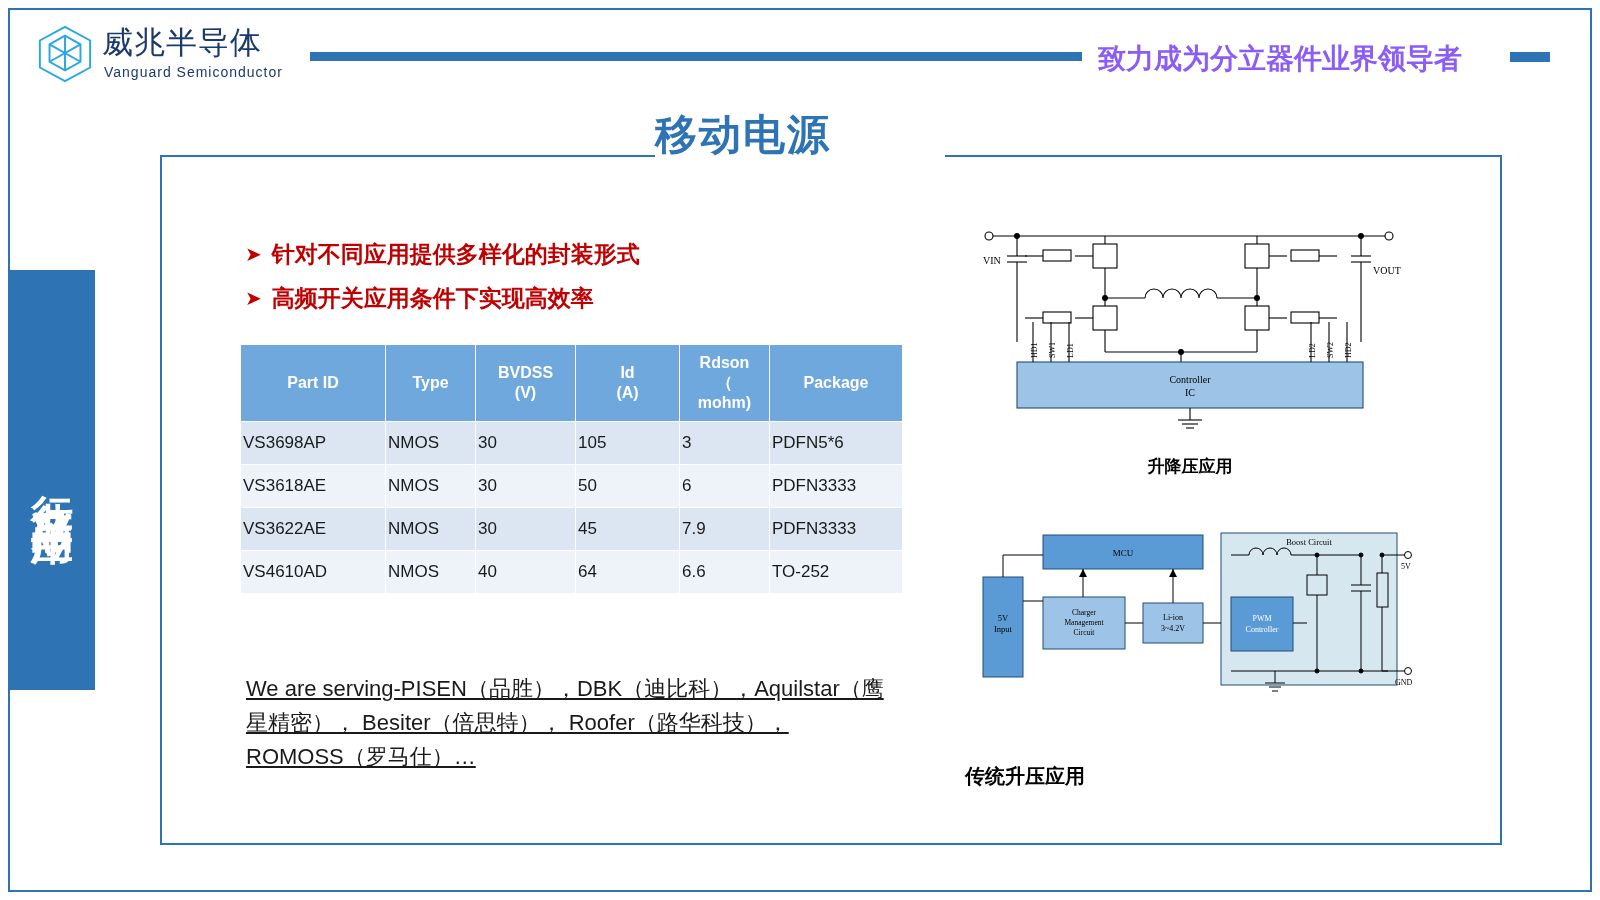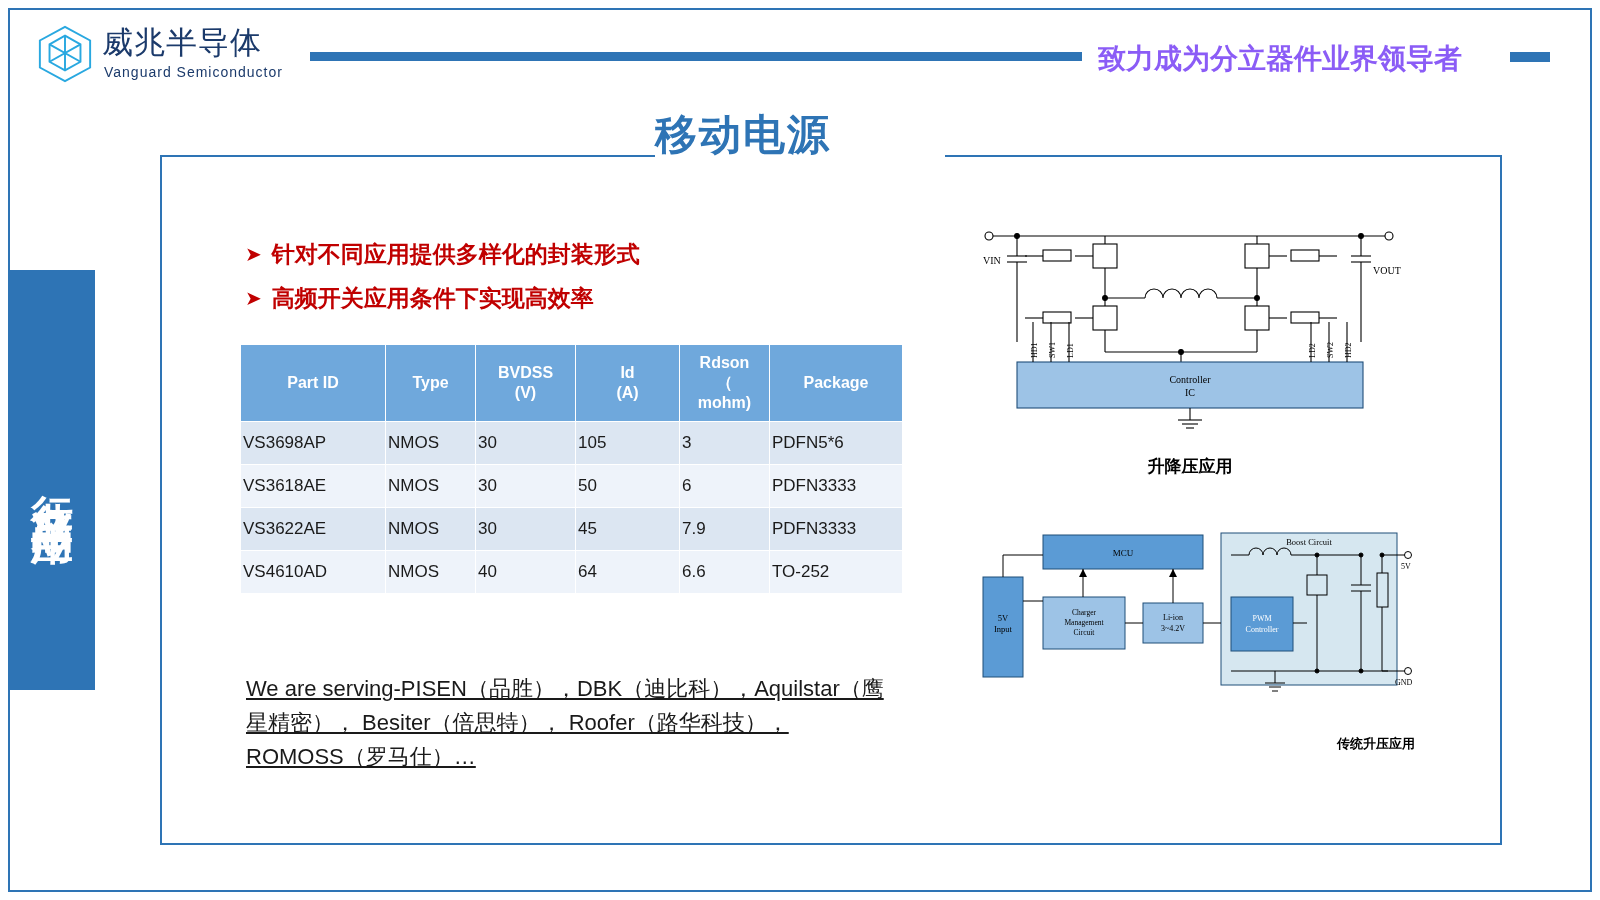--- a/index.html
+++ b/index.html
@@ -198,24 +198,24 @@
     font-weight: bold;
     color: #000;
   }
   .sch2 {
     position: absolute;
     left: 965px; top: 525px;
     width: 450px; height: 190px;
   }
   .sch2-caption {
     position: absolute;
-    left: 965px; top: 735px;
+    left: 965px; top: 763px;
     width: 450px;
-    text-align: right;
-    font-size: 13px;
+    text-align: left;
+    font-size: 20px;
     font-weight: bold;
     color: #000;
   }
   svg text { font-family: "Liberation Serif", serif; }
 </style>
 </head>
 <body>
 
 <div id="slide">
 

